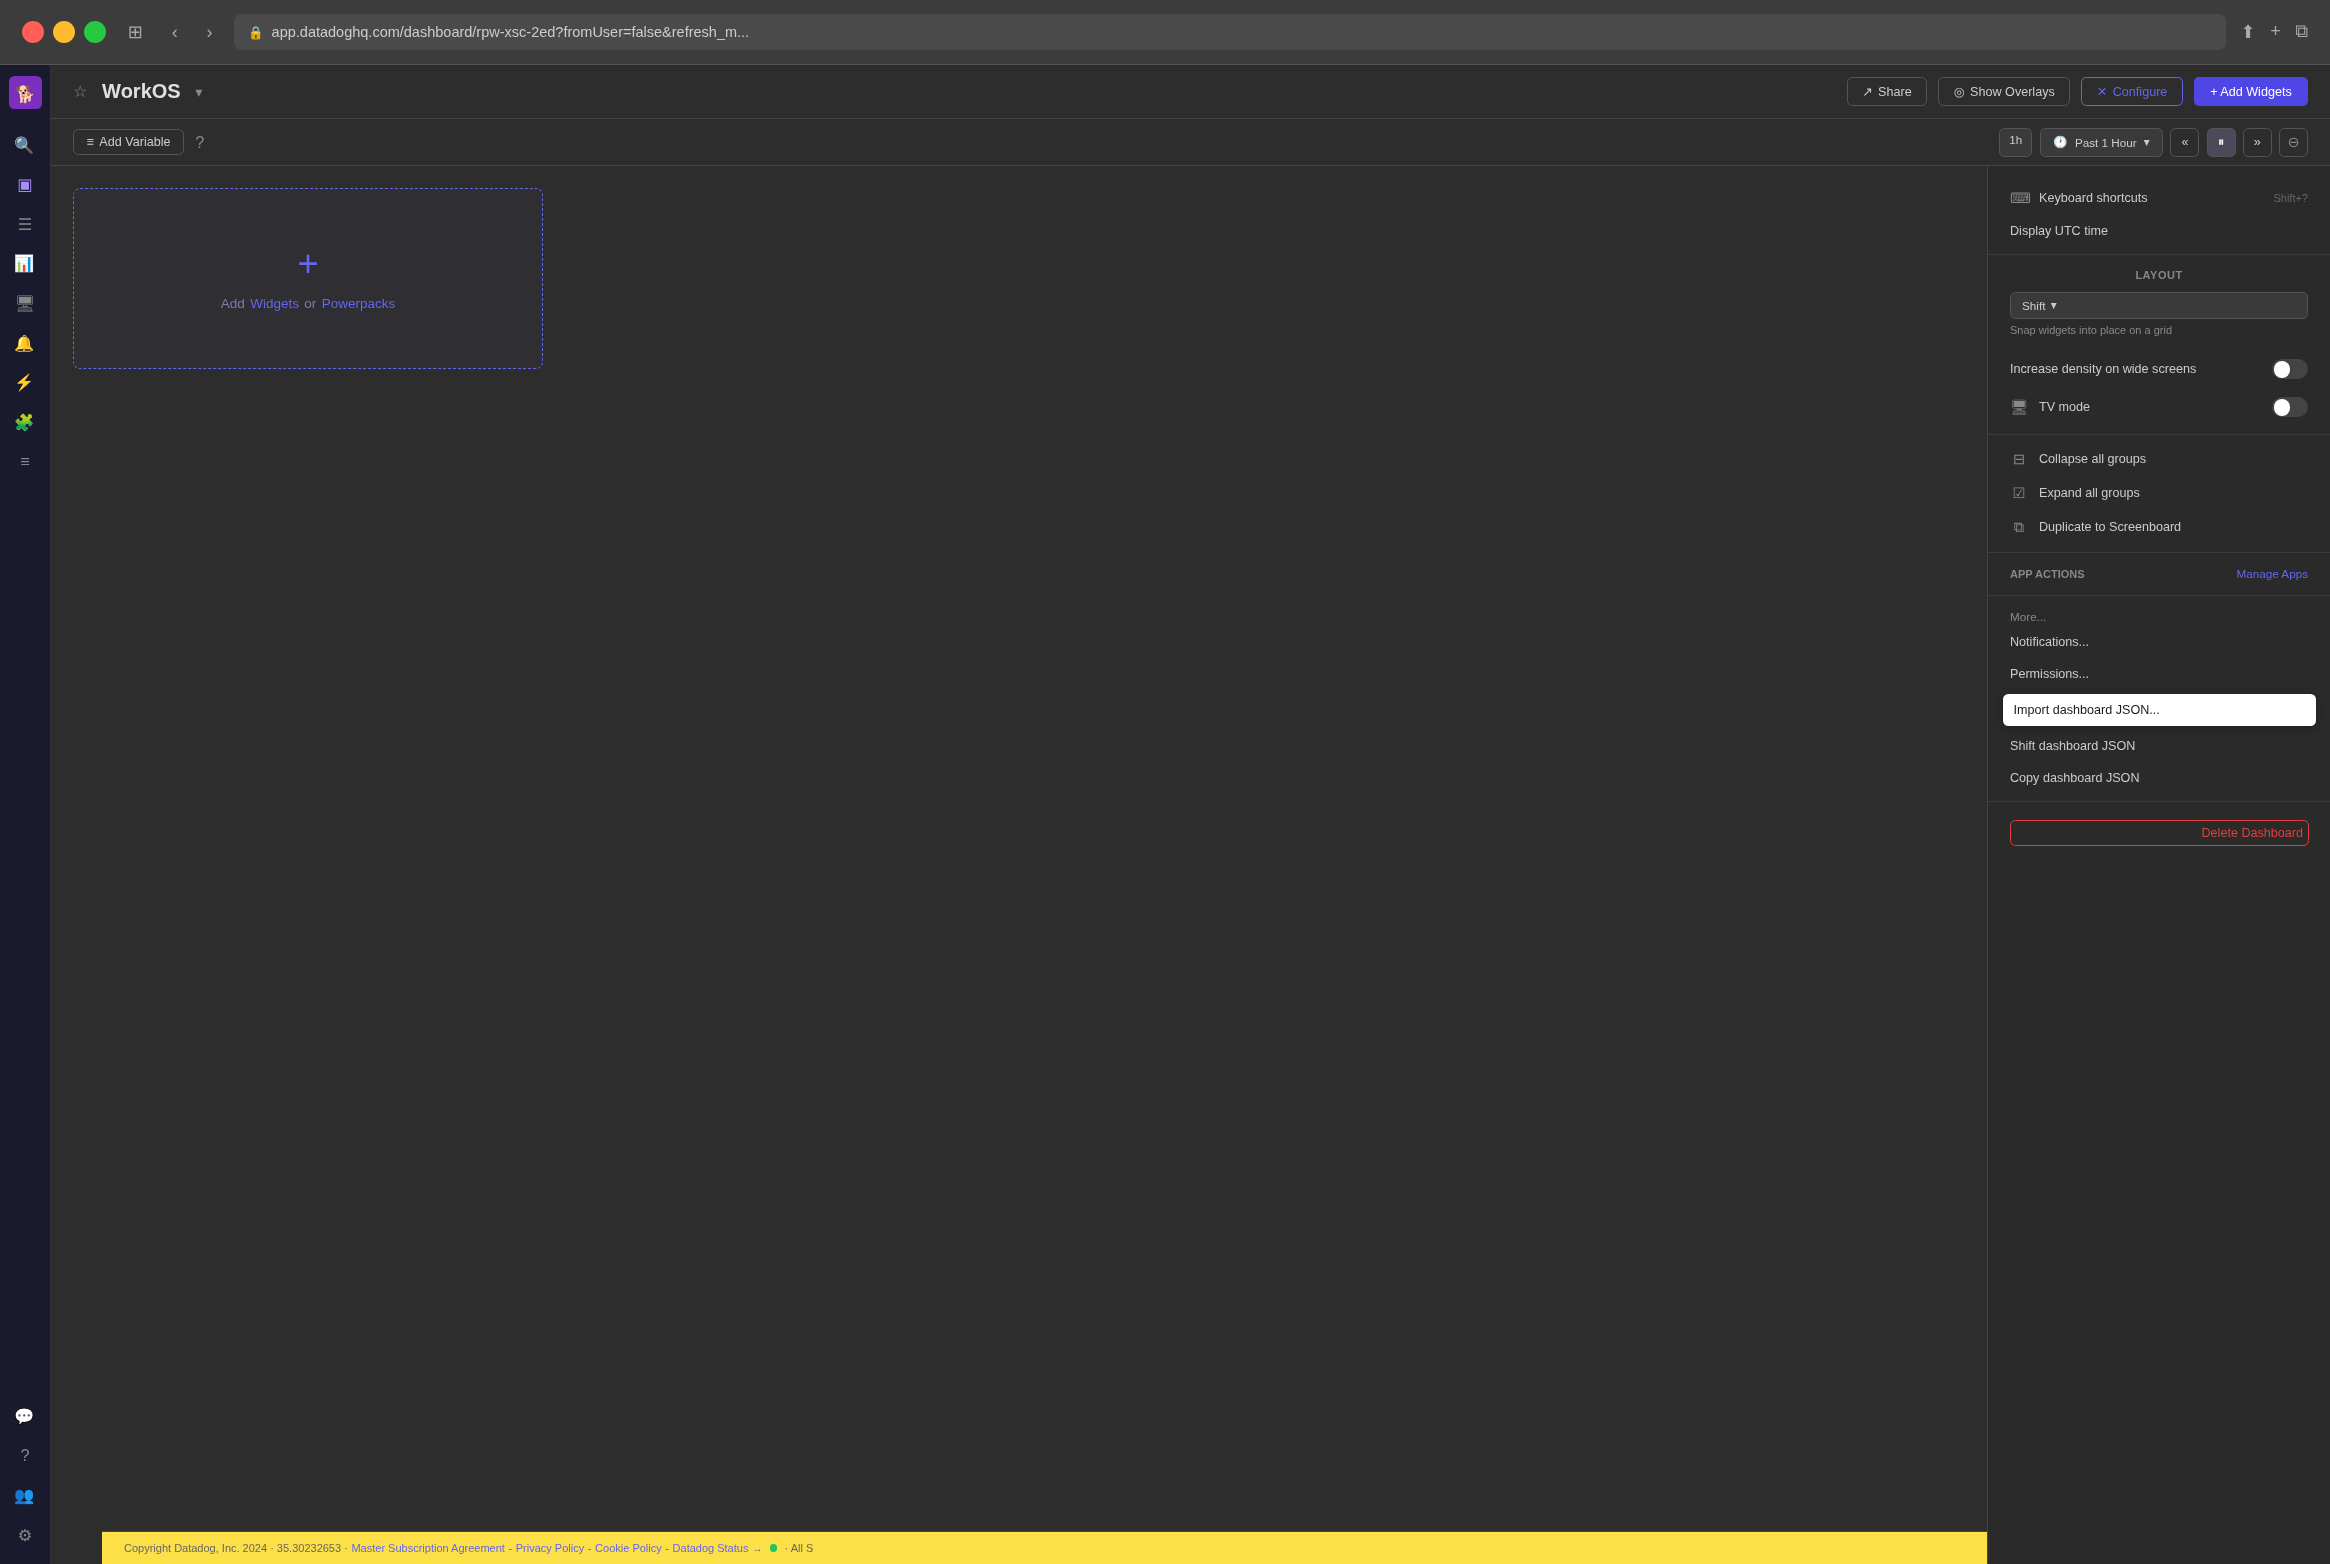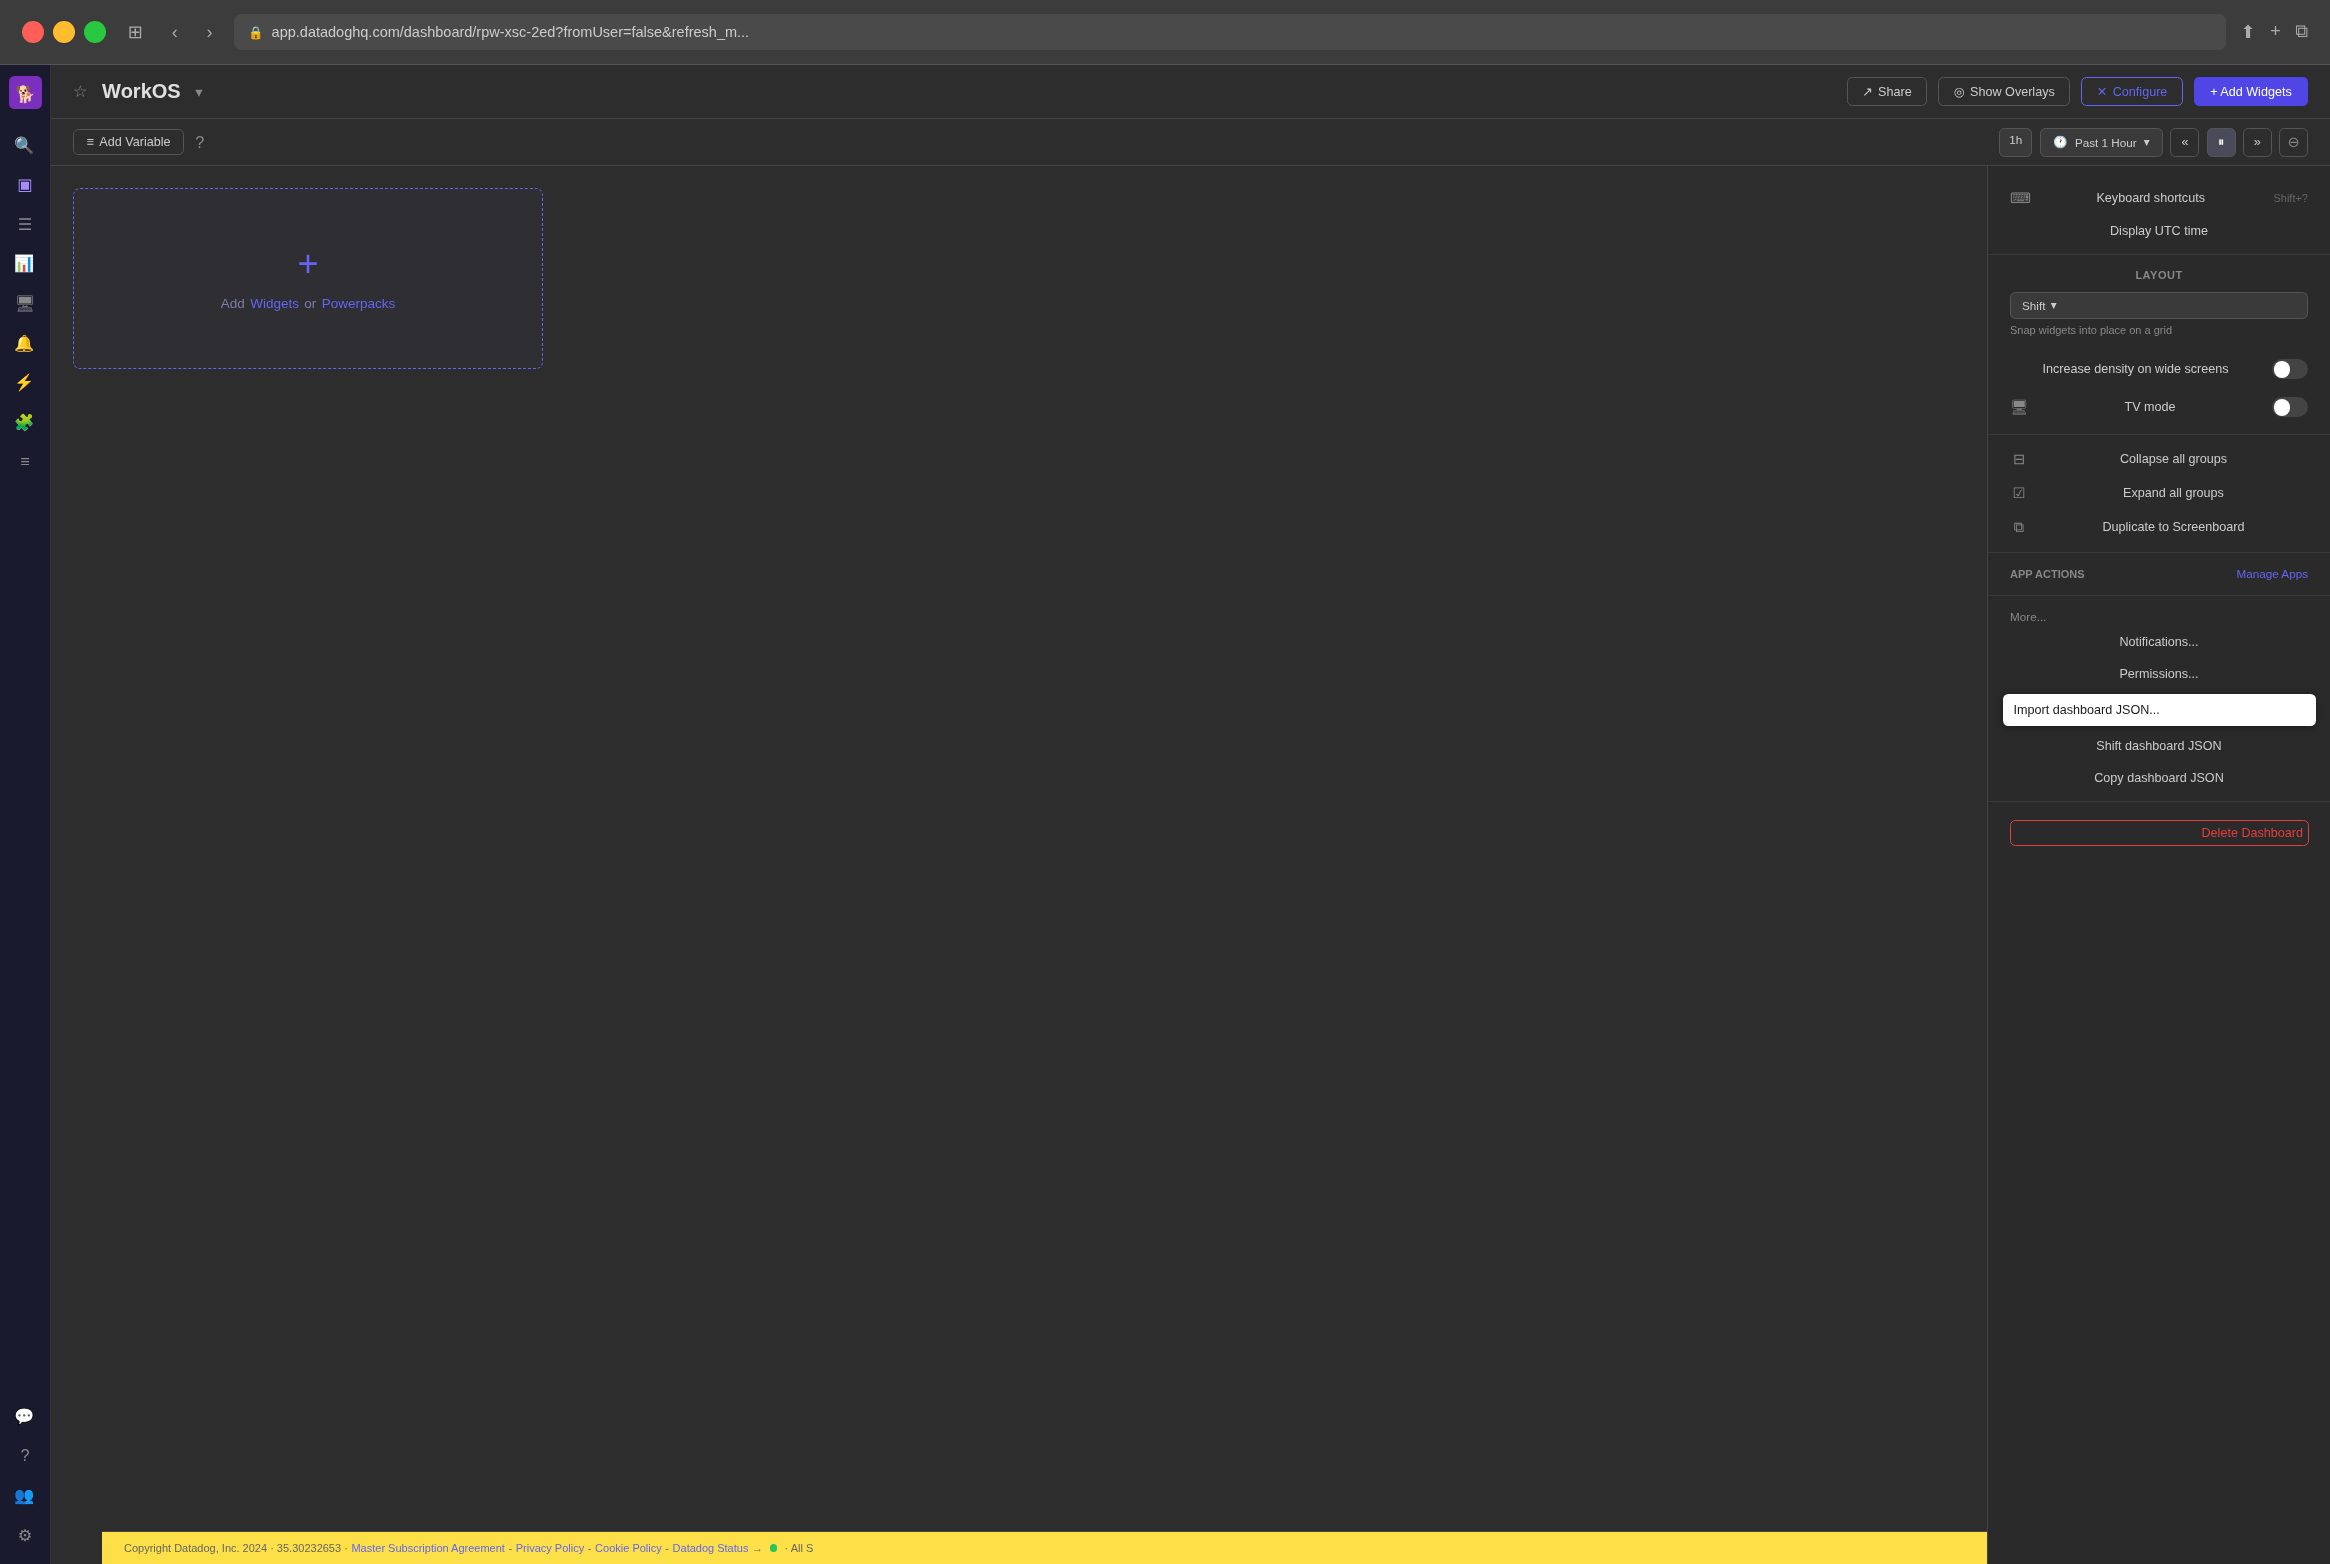--- a/index.html
+++ b/index.html
@@ -331,21 +331,21 @@
     .panel-item {
       display: flex;
       align-items: center;
       padding: 9px 22px;
       color: #ccc;
       font-size: 12.6px;
       cursor: pointer;
       gap: 11px;
     }
     .panel-item .item-icon { color: #888; font-size: 14.5px; width: 18px; text-align: center; }
-    .panel-item .item-label { flex: 1; text-align: center; }
+    .panel-item .item-label { flex: 1; }
     .panel-item .shortcut { color: #666; font-size: 11px; }
 
     .panel-section-label {
       padding: 7.2px 22px 3.6px;
       color: #888;
       font-size: 11px;
       font-weight: 600;
       text-transform: uppercase;
       letter-spacing: 0.5px;
       text-align: center;

